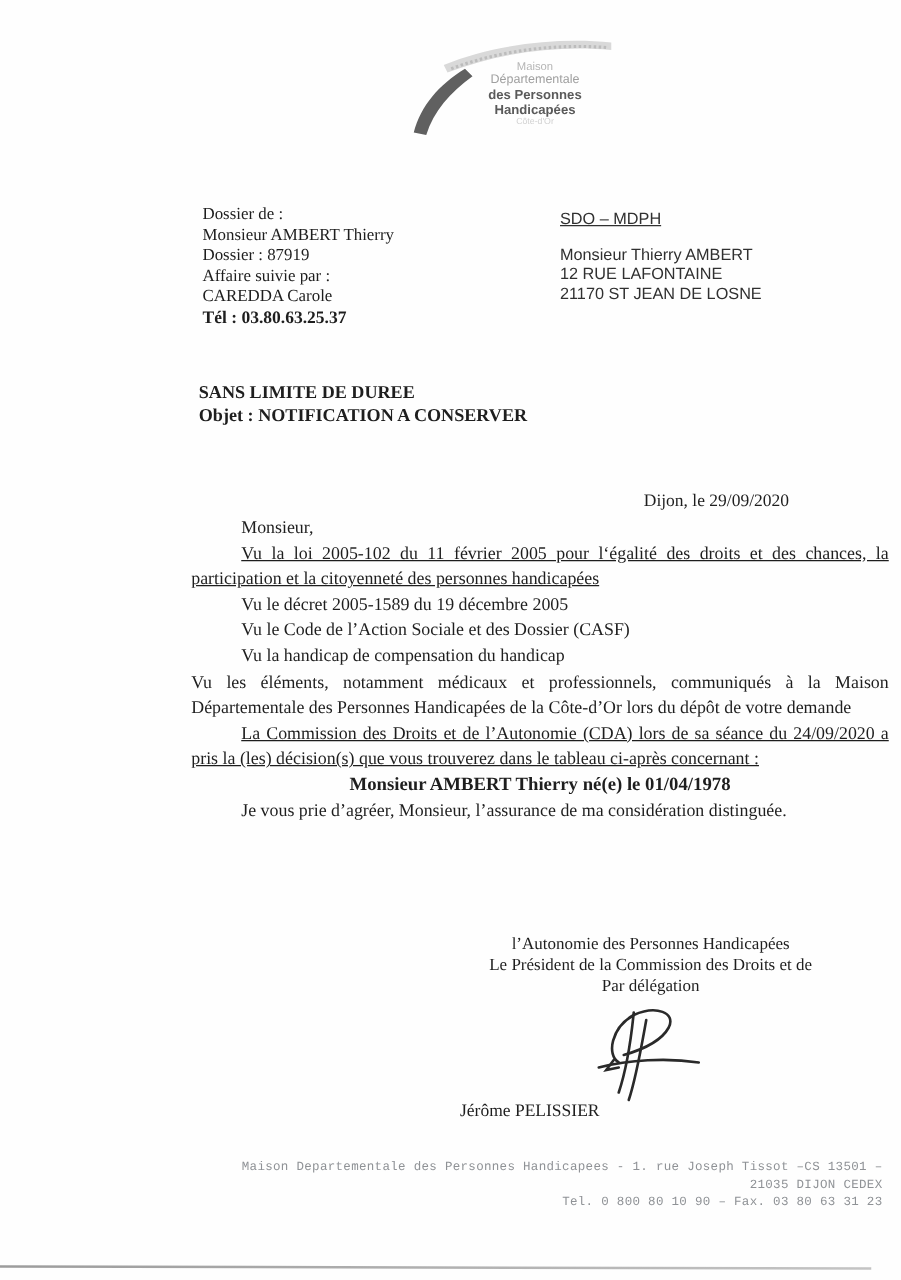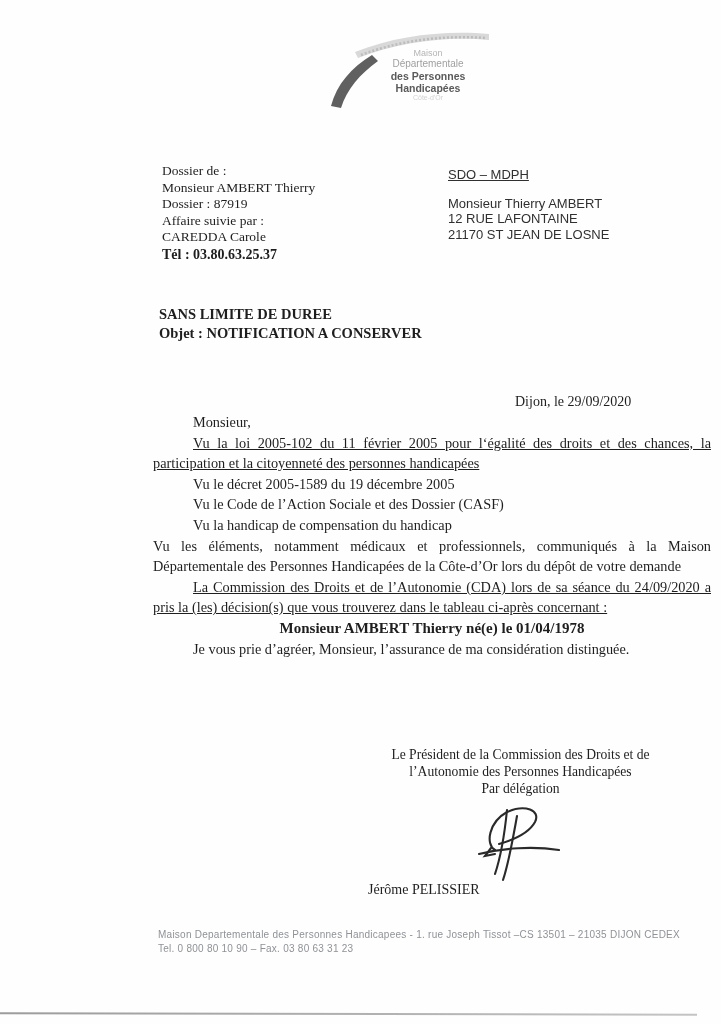--- a/index.html
+++ b/index.html
@@ -34,22 +34,22 @@
   .block-indent{margin-left:40px;}
   .salutation{margin-bottom:3px;}
   .p-gap{margin-top:2px;text-decoration:underline;}
   .center-bold{text-align:center;font-weight:bold;font-size:15px;margin-top:6px;margin-bottom:6px;}
   
   .sig{position:absolute;left:368px;top:746px;width:305px;text-align:center;
     font-size:13.6px;line-height:17px;}
   .sig-scribble{position:absolute;left:455px;top:804px;}
   .sig-name{position:absolute;left:368px;top:882px;width:305px;text-align:left;font-size:14px;}
   
-  .footer{position:absolute;left:158px;top:928px;width:548px;text-align:left;
-    font-family:Liberation Sans, sans-serif;font-size:10px;line-height:14px;
+  .footer{position:absolute;left:158px;top:928px;width:548px;text-align:right;
+    font-family:Liberation Mono, monospace;font-size:10px;line-height:14px;
     color:#8f9296;letter-spacing:.25px;}
   .scan-line{position:absolute;left:0;top:1013px;width:697px;height:2px;
     background:linear-gradient(to right,#9c9c9c,#c4c4c4);transform:rotate(.12deg);}
 </style>
 </head>
 <body>
 
 <div class="page">
 
   <div class="logo">
@@ -98,22 +98,22 @@
     <p class="indent">Vu le décret 2005-1589 du 19 décembre 2005</p>
     <p class="indent">Vu le Code de l’Action Sociale et des Dossier (CASF)</p>
     <p class="indent">Vu la handicap de compensation du handicap</p>
     <p class="block-indent just">Vu les éléments, notamment médicaux et professionnels, communiqués à la Maison Départementale des Personnes Handicapées de la Côte-d’Or lors du dépôt de votre demande</p>
     <p class="indent just p-gap">La Commission des Droits et de l’Autonomie (CDA) lors de sa séance du 24/09/2020 a pris la (les) décision(s) que vous trouverez dans le tableau ci-après concernant :</p>
     <p class="center-bold">Monsieur AMBERT Thierry né(e) le 01/04/1978</p>
     <p class="indent">Je vous prie d’agréer, Monsieur, l’assurance de ma considération distinguée.</p>
   </div>
 
   <div class="sig">
+    <div>l’Autonomie des Personnes Handicapées</div>
     <div>Le Président de la Commission des Droits et de</div>
-    <div>l’Autonomie des Personnes Handicapées</div>
     <div>Par délégation</div>
   </div>
 
   <div class="sig-scribble">
     <svg width="112" height="80" viewBox="0 0 112 80">
       <g fill="none" stroke="#2a2a2a" stroke-width="2.1" stroke-linecap="round">
         <path d="M40,46 C30,40 34,18 52,8 C70,0 86,6 80,18 C74,29 58,36 44,40"></path>
         <path d="M52,6 C50,26 46,52 40,70"></path>
         <path d="M62,12 C58,34 54,58 48,76"></path>
         <path d="M24,50 C48,44 78,42 104,46"></path>

